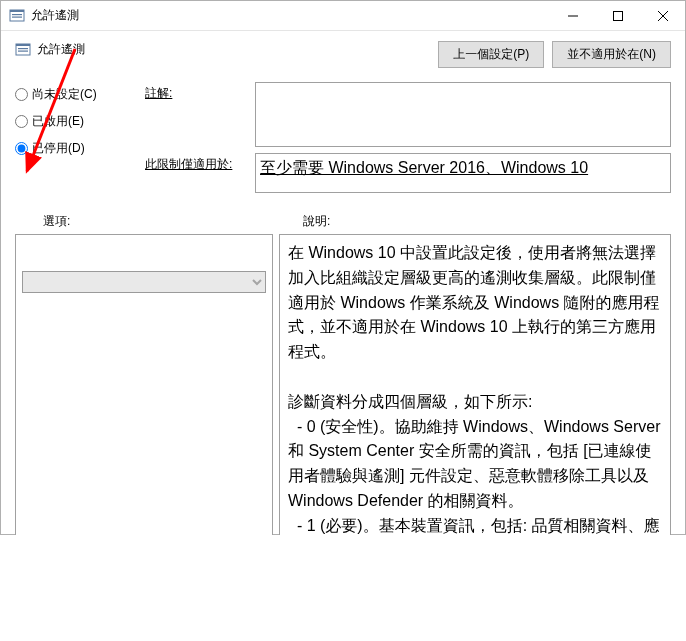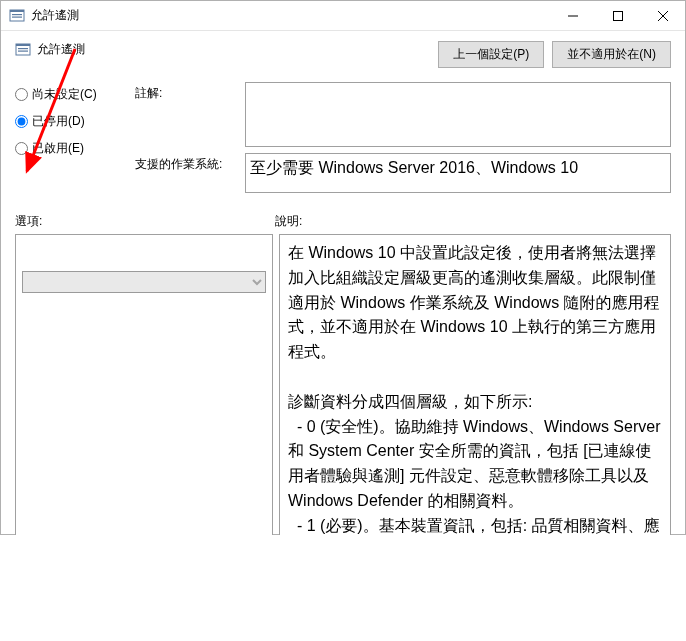--- a/index.html
+++ b/index.html
@@ -41,26 +41,26 @@
   .btn {
     border:1px solid #adadad;
     background:#e1e1e1;
     padding:4px 14px;
     font-size:12px;
     font-family:inherit;
     cursor:pointer;
     min-width:100px;
   }
   
-  .upper { display:flex; }
+  .upper { display:flex; gap:10px; }
   .radio-col { width:120px; padding-top:4px; position:relative; }
   .radio-item { display:flex; align-items:center; gap:4px; margin-bottom:10px; }
   .radio-item input { margin:0; }
   .fields-col { flex:1; }
-  .field-row { display:flex; align-items:flex-start; margin-bottom:6px; }
+  .field-row { display:flex; align-items:flex-start; margin-bottom:6px;text-decoration:underline; }
   .field-label { width:110px; padding-top:3px; }
   .comment-box {
     flex:1;
     height:65px;
     border:1px solid #a0a0a0;
     background:#fff;
     resize:none;
     font-family:inherit;
     font-size:12px;
     padding:2px 4px;
@@ -71,21 +71,21 @@
     height:40px;
     border:1px solid #a0a0a0;
     background:#fff;
     font-family:inherit;
     font-size:16px;
     padding:4px 4px;
     overflow-y:scroll;
     resize:none;
   }
   
-  .labels-row { display:flex; margin-top:14px; margin-bottom:4px; }
+  .labels-row { display:flex; margin-top:14px; margin-bottom:4px;margin-left:28px; }
   .labels-row .l1 { width:260px; }
   
   .lower { flex:1; display:flex; gap:6px; min-height:0; }
   .options-panel {
     width:258px;
     border:1px solid #a0a0a0;
     background:#fff;
     padding:6px;
     overflow:auto;
   }
@@ -173,36 +173,36 @@
       </div>
     </div>
 
     <div class="upper">
       <div class="radio-col">
         <label class="radio-item">
           <input type="radio" name="state" style="">
           <span>尚未設定(C)</span>
         </label>
         <label class="radio-item">
+          <input type="radio" name="state" style="">
+          <span>已啟用(E)</span>
+        </label>
+        <label class="radio-item">
           <input type="radio" name="state" checked="" style="">
           <span>已停用(D)</span>
-        </label>
-        <label class="radio-item">
-          <input type="radio" name="state" style="">
-          <span>已啟用(E)</span>
         </label>
       </div>
 
       <div class="fields-col">
         <div class="field-row">
           <div class="field-label">註解:</div>
           <textarea class="comment-box" style=""></textarea>
         </div>
         <div class="field-row">
-          <div class="field-label">支援的作業系統:</div>
+          <div class="field-label">此限制僅適用於:</div>
           <textarea class="os-box" readonly="" style="">至少需要 Windows Server 2016、Windows 10</textarea>
         </div>
       </div>
     </div>
 
     <div class="labels-row">
       <div class="l1">選項:</div>
       <div>說明:</div>
     </div>
 

